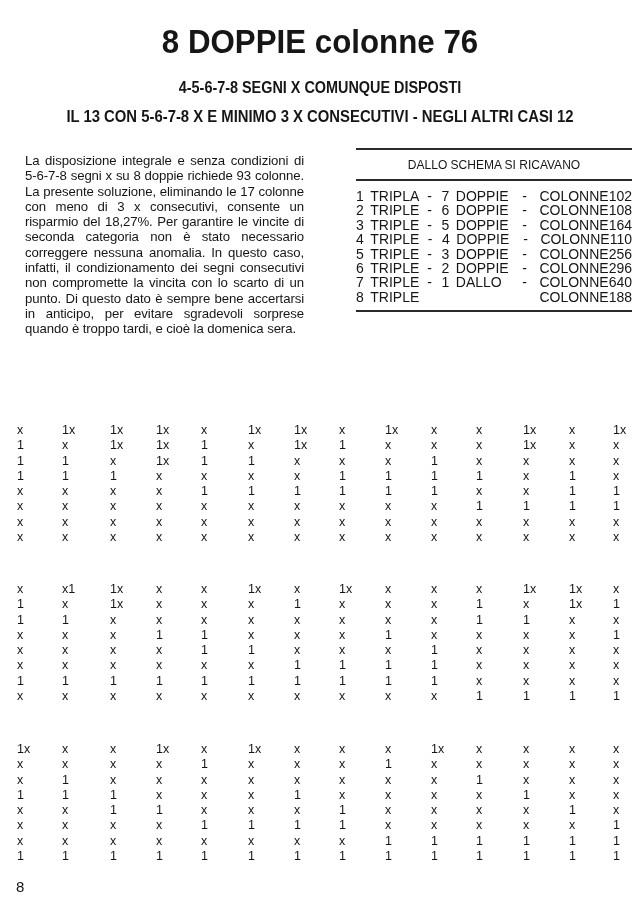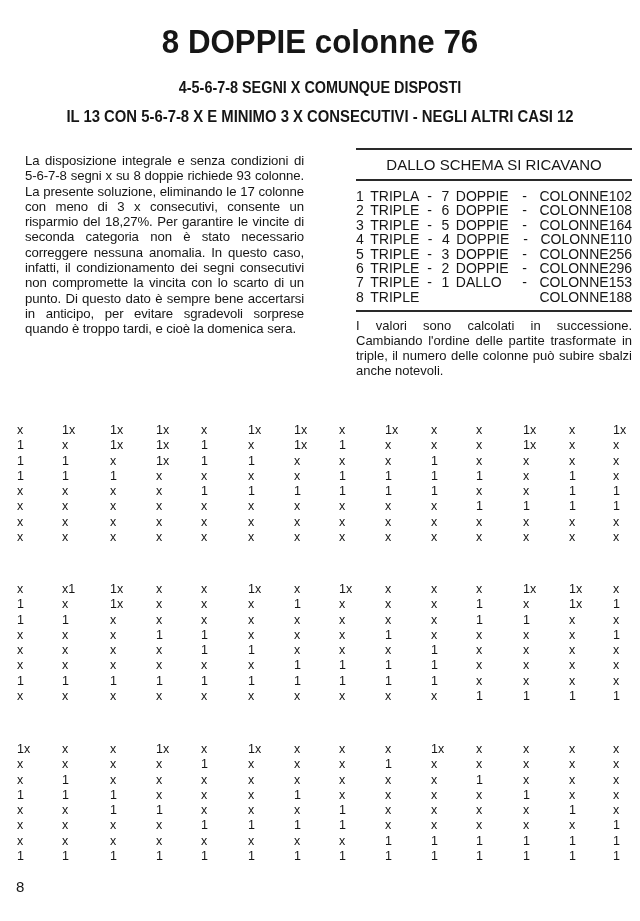--- a/index.html
+++ b/index.html
@@ -4,21 +4,21 @@
 <style>
   html, body { margin: 0; padding: 0; background: #ffffff; }
   body { width: 640px; height: 921px; position: relative; overflow: hidden; font-family: "Liberation Sans", sans-serif; color: #161616; }
   .title { position: absolute; top: 22px; left: 0; width: 640px; text-align: center; font-size: 34px; font-weight: bold; letter-spacing: 0px; transform: scaleX(0.92); }
   .sub1 { position: absolute; top: 79px; left: 0; width: 640px; text-align: center; font-size: 16px; font-weight: bold; transform: scaleX(0.9); }
   .sub2 { position: absolute; top: 107px; left: 0; width: 640px; text-align: center; font-size: 16.5px; font-weight: bold; transform: scaleX(0.9); }
   .body-text { position: absolute; top: 145px; left: 17px; width: 295px; font-size: 13.2px; line-height: 15.3px; text-align: justify; letter-spacing: -0.1px; }
   .body-text p { margin: 8px; }
   .box { position: absolute; top: 148px; left: 356px; width: 276px; }
   .rule { height: 0; border-top: 2px solid #2a2a2a; }
-  .box-head { text-align: center; font-size: 15px; line-height: 14px; padding: 8px 0 7px 0; }
+  .box-head { text-align: center; font-size: 12px; line-height: 14px; padding: 8px 0 7px 0; }
   .systems { padding: 8px 0 6px 0; font-size: 14px; line-height: 14.4px; }
   .sys-row { display: flex; }
   .sys-row .a { width: 15px; }
   .sys-row .b { width: 60px; }
   .sys-row .c { width: 15px; }
   .sys-row .d { width: 15px; }
   .sys-row .e { width: 70px; }
   .sys-row .f { width: 18px; }
   .sys-row .g { width: 70px; }
   .sys-row .h { width: 28px; text-align: right; flex: 1; }
@@ -107,35 +107,34 @@
         <span class="h">296</span>
       </div>
       <div class="sys-row">
         <span class="a">7</span>
         <span class="b">TRIPLE</span>
         <span class="c">-</span>
         <span class="d">1</span>
         <span class="e">DALLO</span>
         <span class="f">-</span>
         <span class="g">COLONNE</span>
-        <span class="h">153</span>
+        <span class="h">640</span>
       </div>
       <div class="sys-row">
         <span class="a">8</span>
         <span class="b">TRIPLE</span>
         <span class="c"></span>
         <span class="d"></span>
         <span class="e"></span>
         <span class="f"></span>
         <span class="g">COLONNE</span>
         <span class="h">188</span>
       </div>
     </div>
   <div class="rule"></div>
-  <div class="note">I valori sono calcolati in successione. Cambiando l'ordine delle partite trasformate in triple, il numero delle colonne può subire sbalzi anche notevoli.</div>
 </div>
 
 <div class="grid" id="block-0" style="top:423px;">
     <div class="col" style="left: 17px;">
       <div class="cell">x</div>
       <div class="cell">1</div>
       <div class="cell">1</div>
       <div class="cell">1</div>
       <div class="cell">x</div>
       <div class="cell">x</div>

